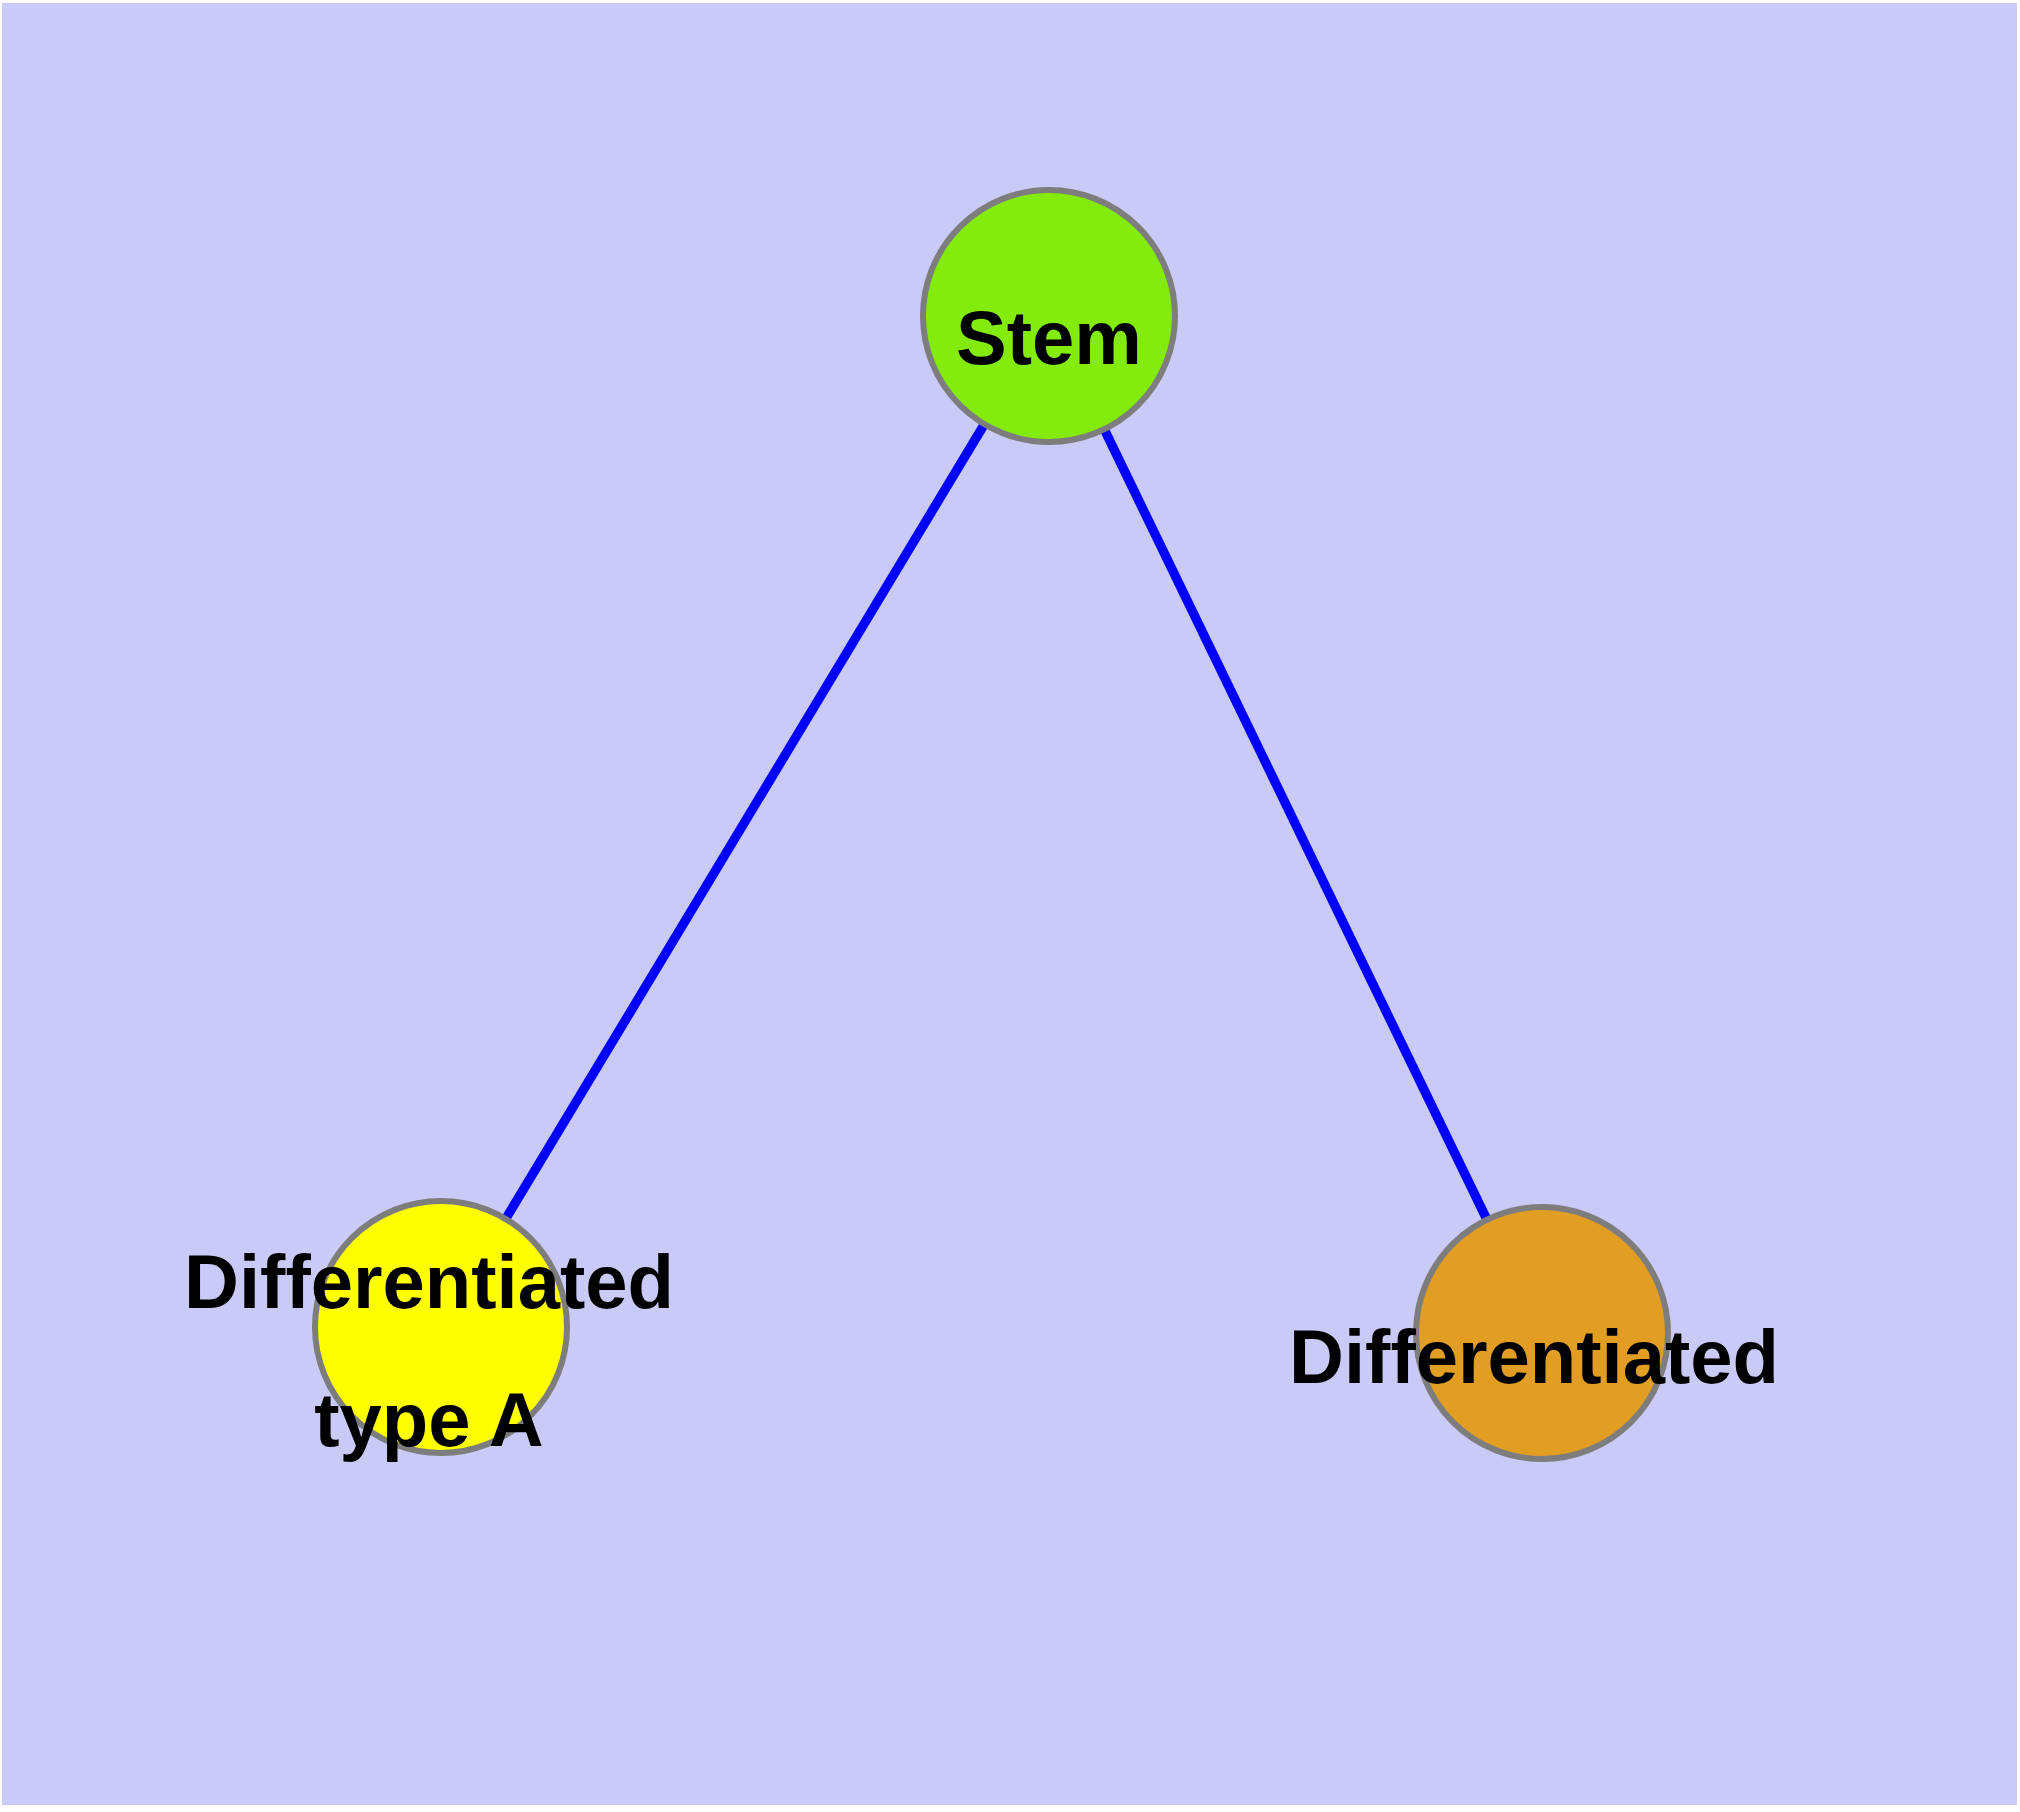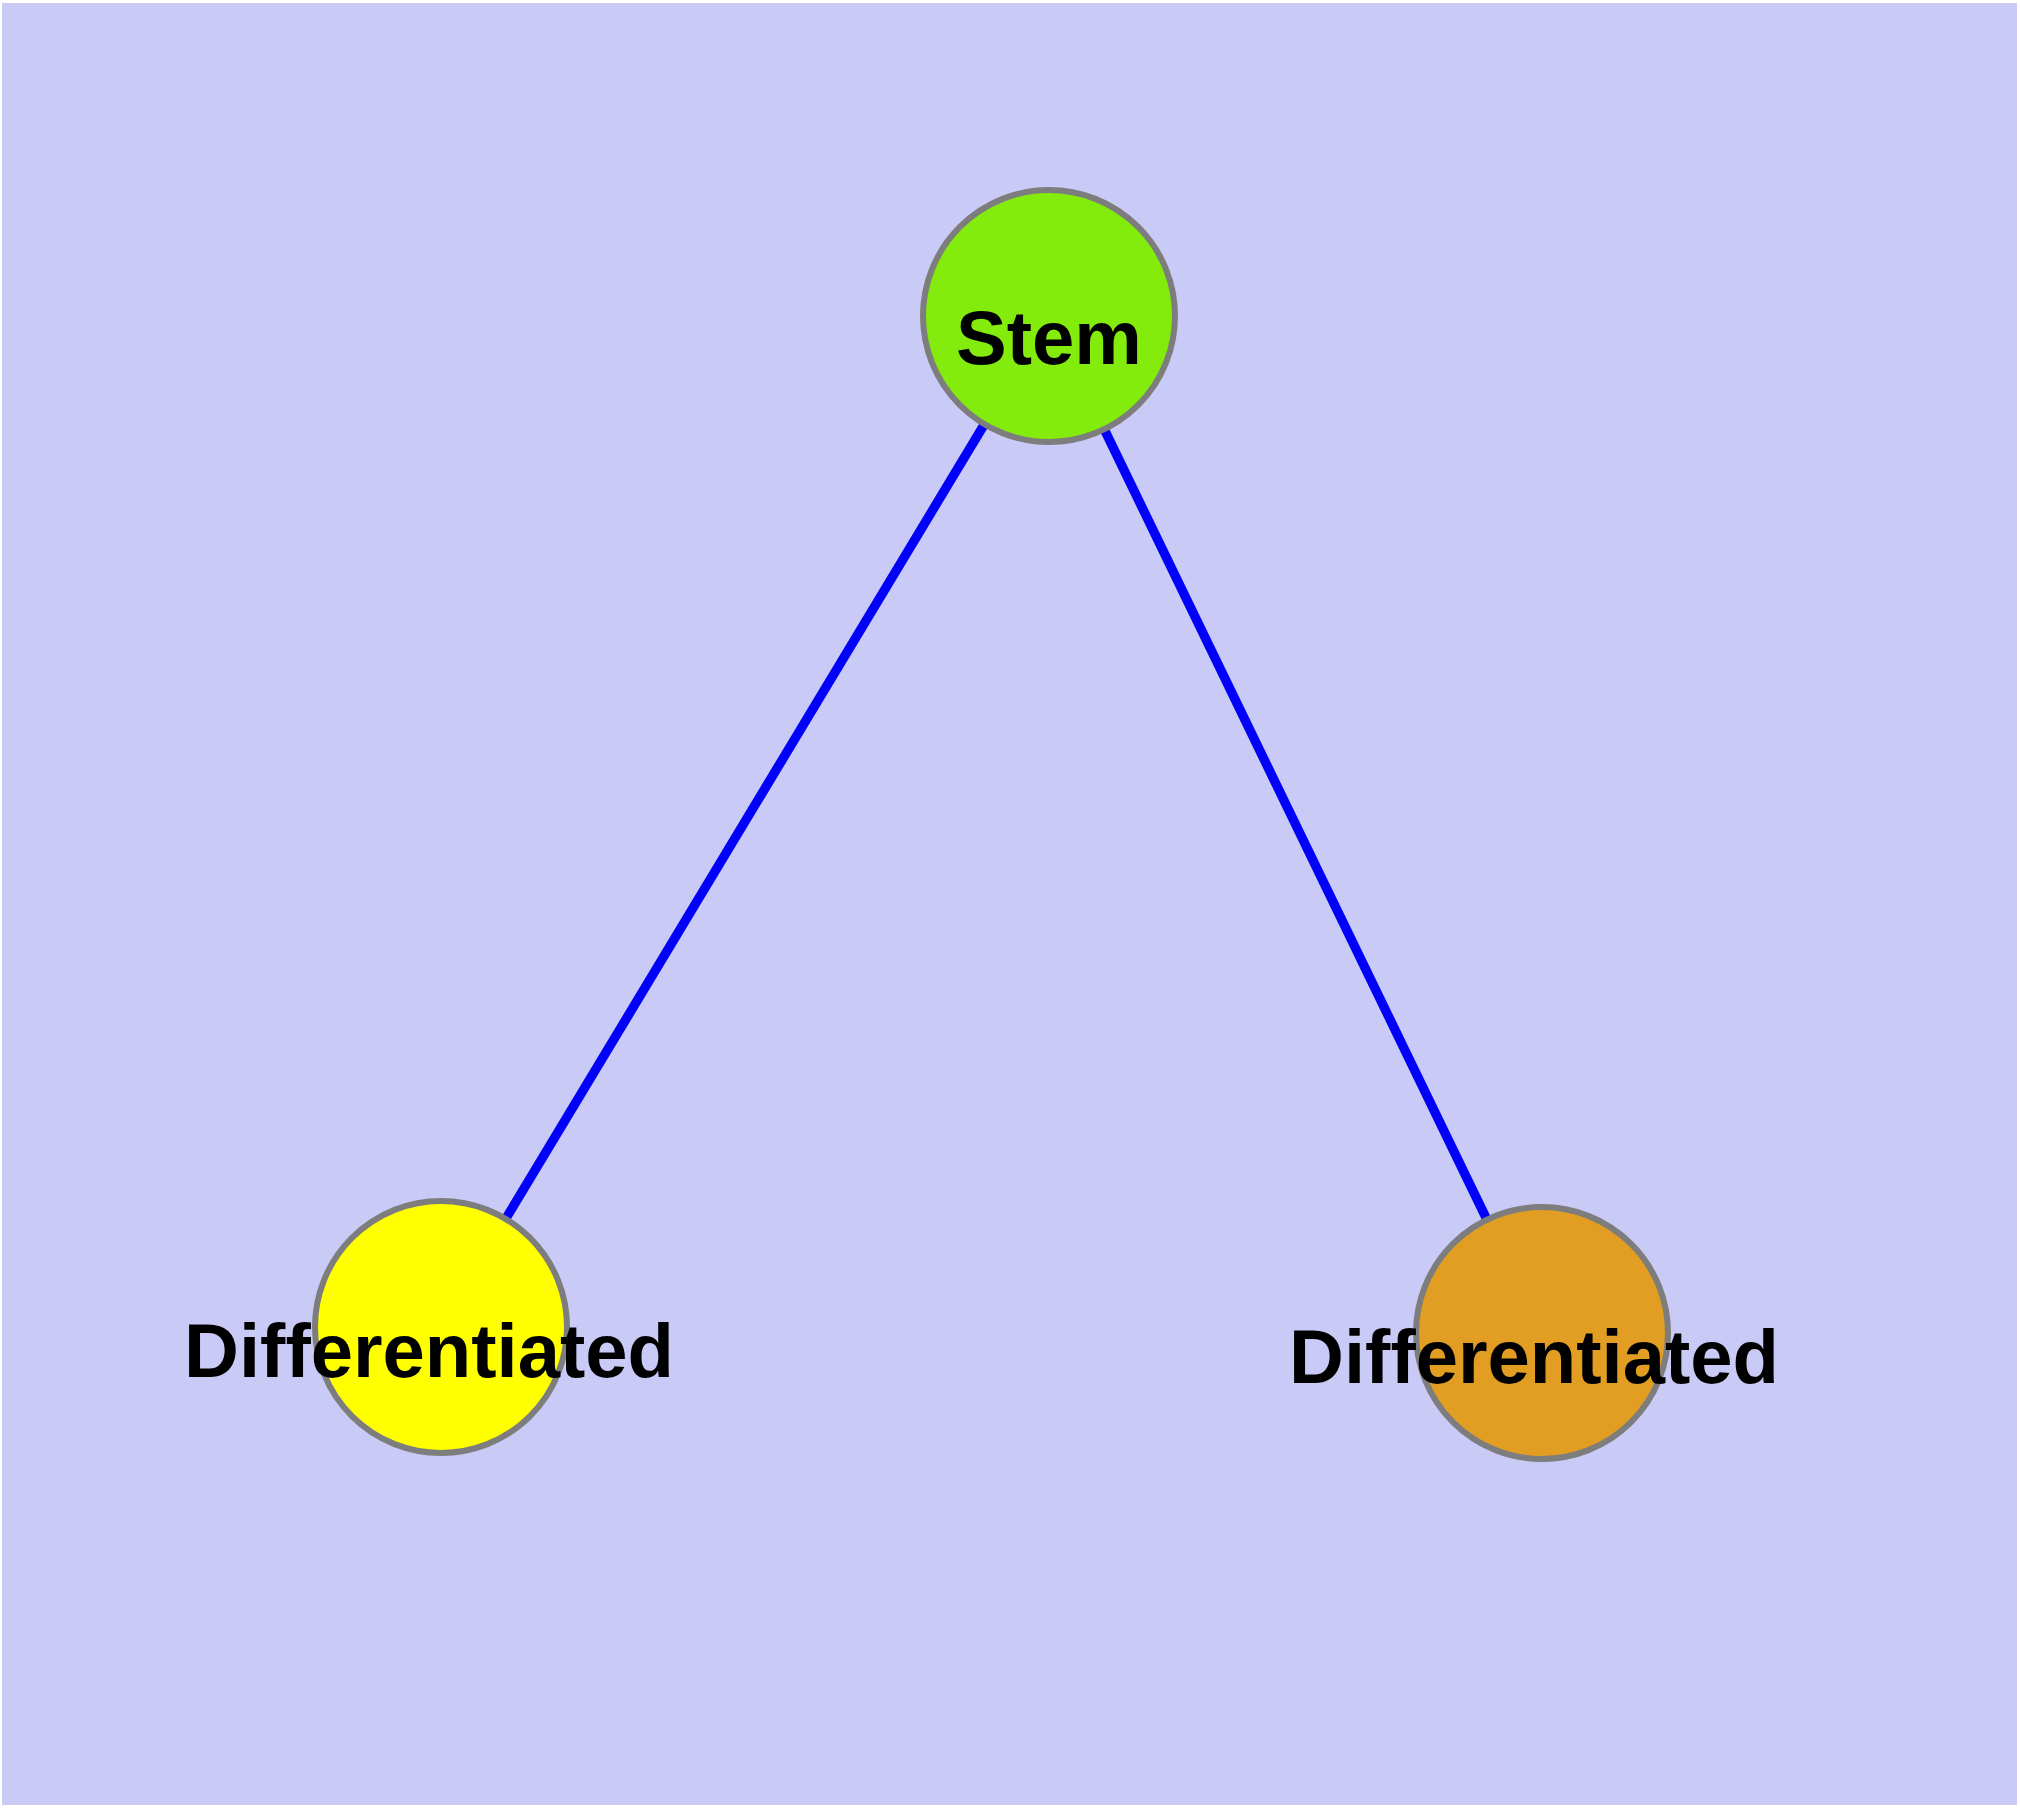--- a/index.html
+++ b/index.html
@@ -68,20 +68,21 @@
   <div class="node" style="left: 312px; top: 1198px; background: rgb(255, 255, 0); border-color: rgb(125, 125, 125);"></div>
 
   <div class="node" style="left: 1413px; top: 1204px; background: rgb(225, 158, 34); border-color: rgb(125, 125, 125);"></div>
 
   <div class="node-label" style="left: 1049px; top: 316px; color: rgb(0, 0, 0);">
     <span class="label-line">Stem</span>
   </div>
 
   <div class="node-label" style="left: 429px; top: 1329px; color: rgb(0, 0, 0);">
     <span class="label-line">Differentiated</span>
+    <span class="label-line">type A</span>
   </div>
 
   <div class="node-label" style="left: 1534px; top: 1335px; color: rgb(0, 0, 0);">
     <span class="label-line">Differentiated</span>
   </div>
 
 </div>
 
 
 </body></html>

